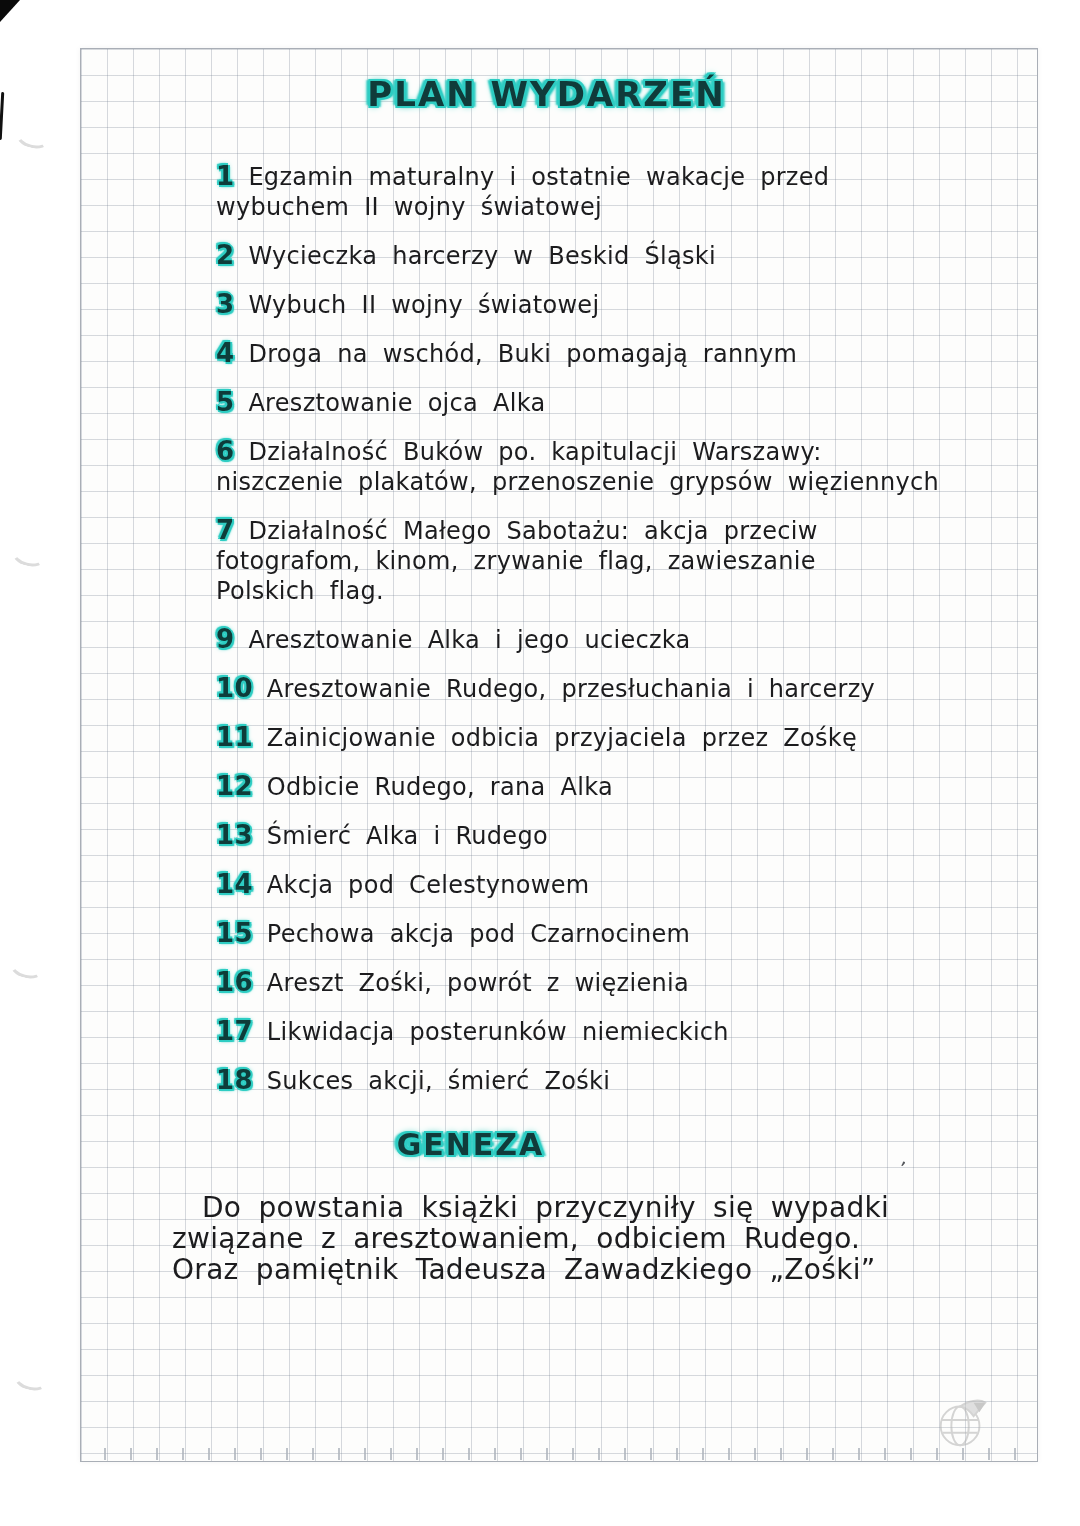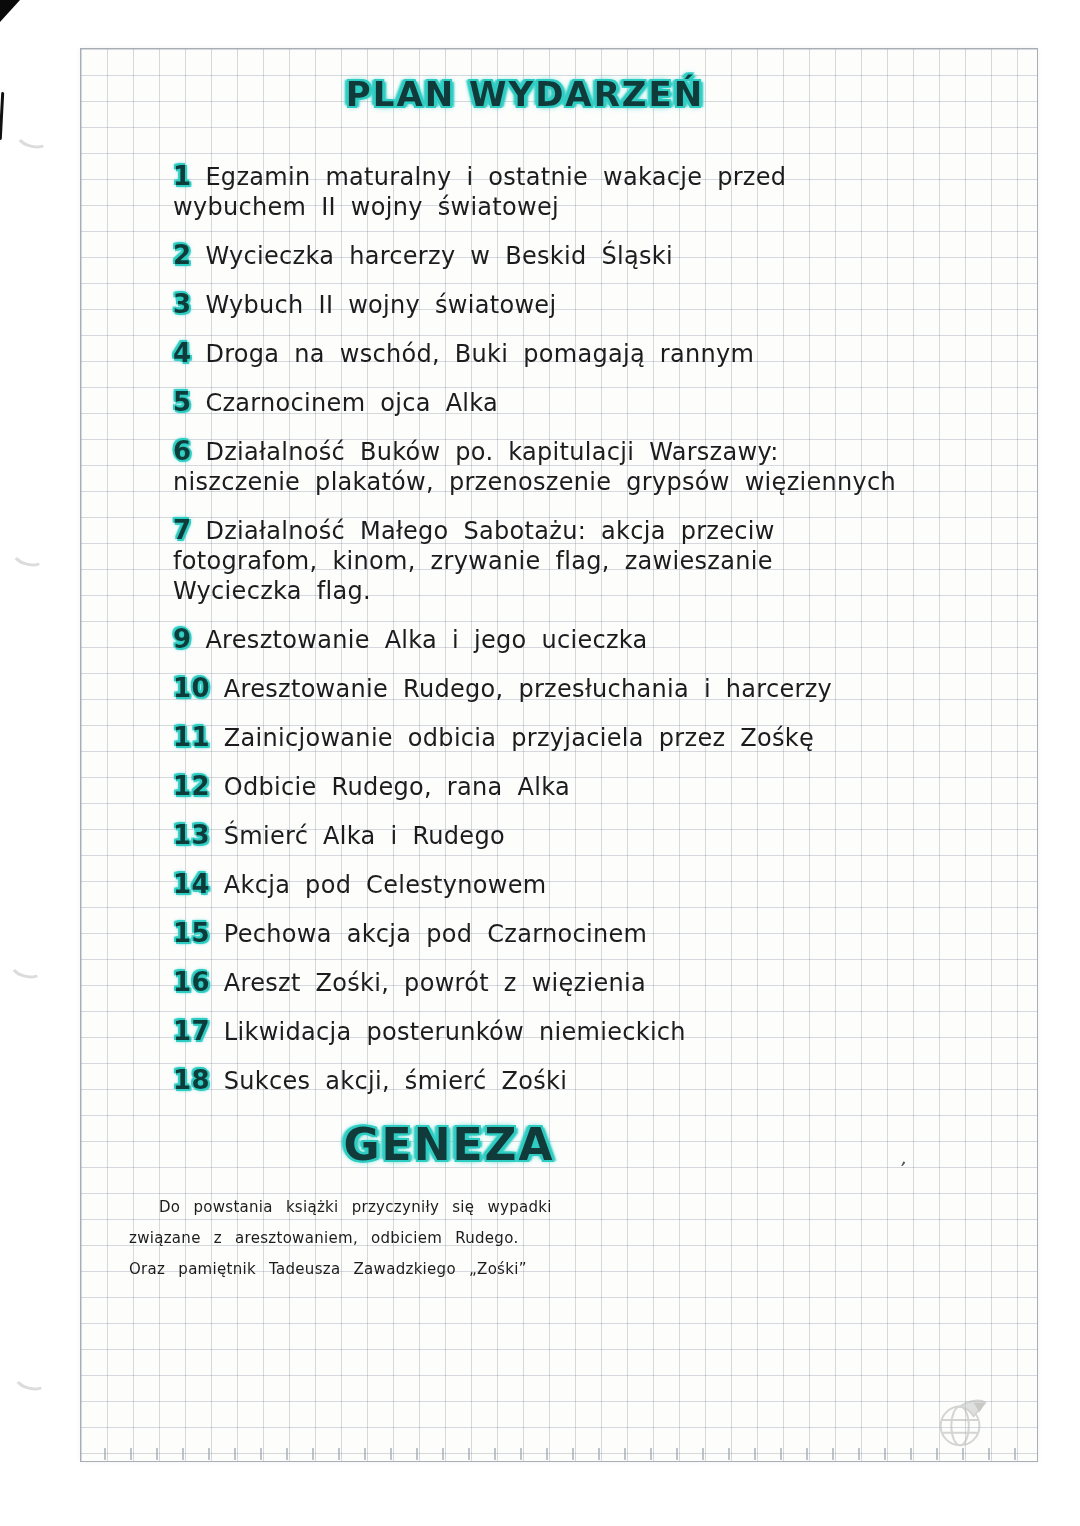--- a/index.html
+++ b/index.html
@@ -57,21 +57,21 @@
   .paper-bottom-hooks {
     position: absolute; left: 0; right: 0; bottom: 1px;
     height: 12px;
     background: repeating-linear-gradient(90deg,
       transparent 0 23px, #aeb4bc 23px 25px, transparent 25px 26px);
     opacity: .8;
   }
 
   .content {
     position: absolute; inset: 0;
-    padding: 24px 36px 0 68px;
+    padding: 24px 36px 0 111px;
     color: var(--ink);
   }
 
   .marker-trace {
     color: #103b3a;
     text-shadow:
       2px 0 0 var(--highlight), -2px 0 0 var(--highlight),
       0 2px 0 var(--highlight), 0 -2px 0 var(--highlight),
       2px 2px 0 var(--highlight), -2px -2px 0 var(--highlight),
       2px -2px 0 var(--highlight), -2px 2px 0 var(--highlight),
@@ -108,33 +108,33 @@
       0 2px 0 var(--highlight), 0 -2px 0 var(--highlight),
       2px 2px 1px var(--highlight), -2px -2px 1px var(--highlight),
       0 0 5px var(--highlight);
   }
   .item .txt {
     white-space: pre-wrap;
     color: var(--ink);
   }
 
   .geneza-title {
-    font-size: 44px;
+    font-size: 30px;
     font-weight: bold;
     letter-spacing: 2px;
     text-align: center;
     transform: translateX(-126px);
     margin-top: 28px;
     margin-bottom: 26px;
     height: 42px;
     line-height: 42px;
   }
 
   .geneza-text {
-    font-size: 15px;
+    font-size: 28px;
     line-height: 31px;
     letter-spacing: 0.3px;
     word-spacing: 8px;
     white-space: pre-wrap;
     margin-left: -20px;
     text-indent: 30px;
     color: var(--ink);
   }
 
   .stray-tick {
@@ -177,30 +177,30 @@
       <div class="item">
         <span class="num">2</span><span class="txt">Wycieczka harcerzy w Beskid Śląski</span>
       </div>
       <div class="item">
         <span class="num">3</span><span class="txt">Wybuch II wojny światowej</span>
       </div>
       <div class="item">
         <span class="num">4</span><span class="txt">Droga na wschód, Buki pomagają rannym</span>
       </div>
       <div class="item">
-        <span class="num">5</span><span class="txt">Czarnocinem ojca Alka</span>
+        <span class="num">5</span><span class="txt">Aresztowanie ojca Alka</span>
       </div>
       <div class="item">
         <span class="num">6</span><span class="txt">Działalność Buków po. kapitulacji Warszawy:
 niszczenie plakatów, przenoszenie grypsów więziennych</span>
       </div>
       <div class="item">
         <span class="num">7</span><span class="txt">Działalność Małego Sabotażu: akcja przeciw
 fotografom, kinom, zrywanie flag, zawieszanie
-Wycieczka flag.</span>
+Polskich flag.</span>
       </div>
       <div class="item">
         <span class="num">9</span><span class="txt">Aresztowanie Alka i jego ucieczka</span>
       </div>
       <div class="item">
         <span class="num">10</span><span class="txt">Aresztowanie Rudego, przesłuchania i harcerzy</span>
       </div>
       <div class="item">
         <span class="num">11</span><span class="txt">Zainicjowanie odbicia przyjaciela przez Zośkę</span>
       </div>

